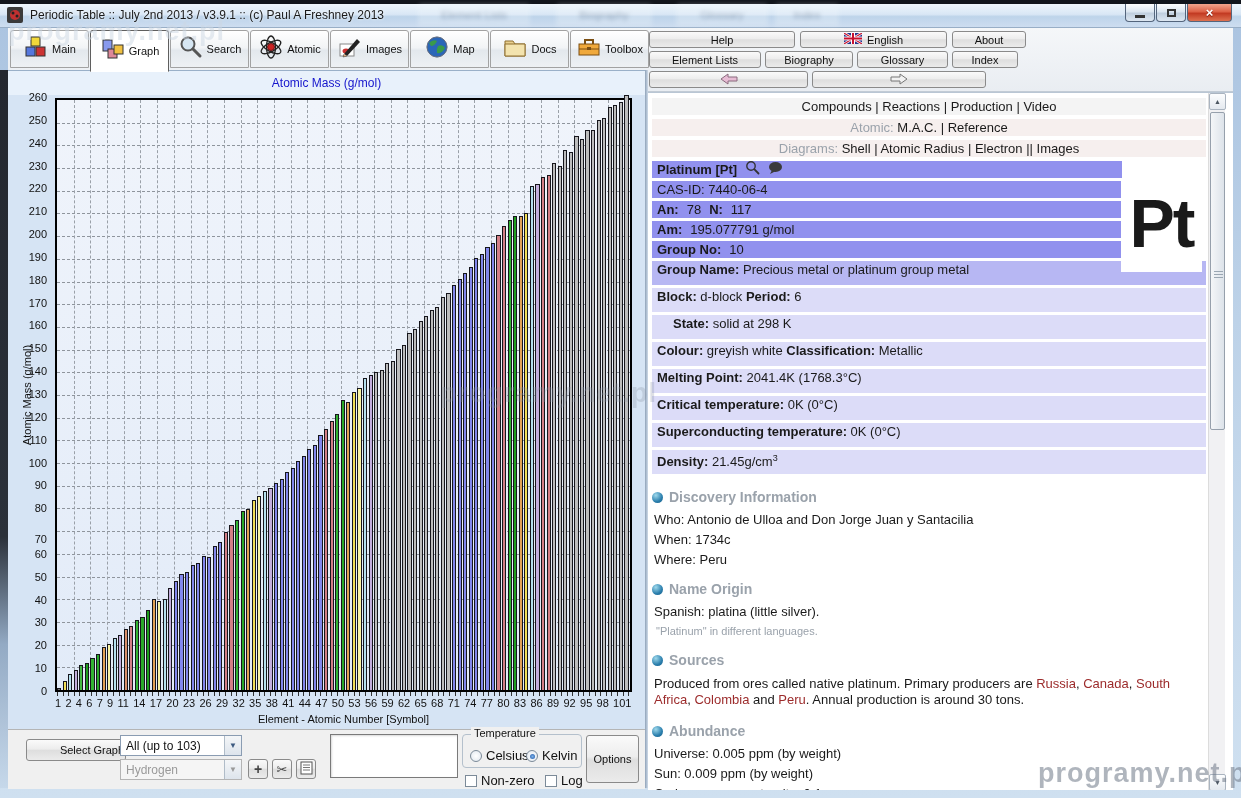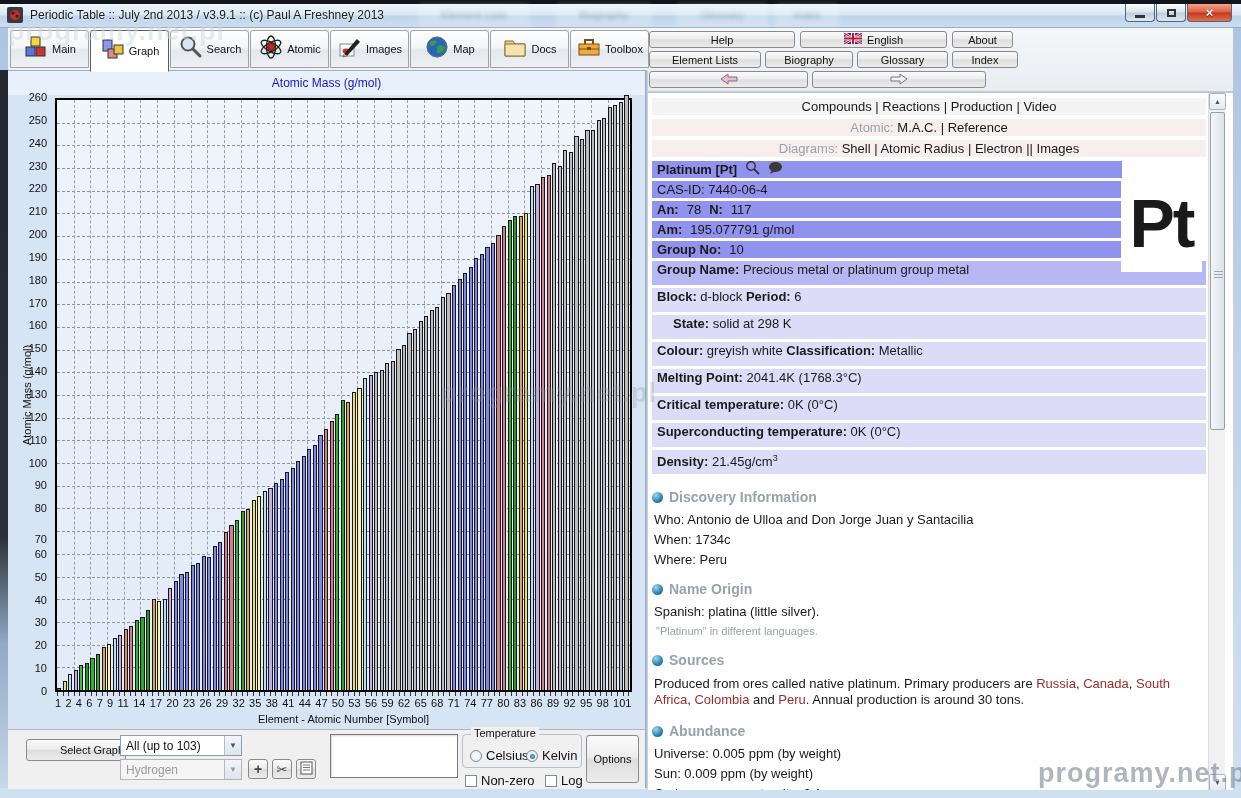--- a/index.html
+++ b/index.html
@@ -226,21 +226,21 @@
               <rect width="18" height="11" fill="#26348c"></rect>
               <path d="M0 0 L18 11 M18 0 L0 11" stroke="#fff" stroke-width="2.6"></path>
               <path d="M0 0 L18 11 M18 0 L0 11" stroke="#c8102e" stroke-width="1.1"></path>
               <rect x="7" width="4" height="11" fill="#fff"></rect>
               <rect y="3.6" width="18" height="3.8" fill="#fff"></rect>
               <rect x="8" width="2" height="11" fill="#c8102e"></rect>
               <rect y="4.5" width="18" height="2" fill="#c8102e"></rect>
             </svg></span>
           <span>English</span>
         </div>
-        <div class="wbtn" style="left: 304px; top: 2px; width: 61px;">About</div>
+        <div class="wbtn" style="left: 304px; top: 2px; width: 74px;">About</div>
         <div class="wbtn" style="left: 1px; top: 22px; width: 112px;">Element Lists</div>
         <div class="wbtn" style="left: 117px; top: 22px; width: 88px;">Biography</div>
         <div class="wbtn" style="left: 209px; top: 22px; width: 91px;">Glossary</div>
         <div class="wbtn" style="left: 304px; top: 22px; width: 66px;">Index</div>
         <div class="wbtn" style="left: 1px; top: 42px; width: 159px;">
           <span><svg width="18" height="12" viewBox="0 0 18 12">
               <path d="M8 1 L1 6 L8 11 V8 H17 V4 H8 Z" fill="#e7bcd4" stroke="#8a6a7e"></path>
             </svg></span>
         </div>
         <div class="wbtn" style="left: 164px; top: 42px; width: 174px;">

